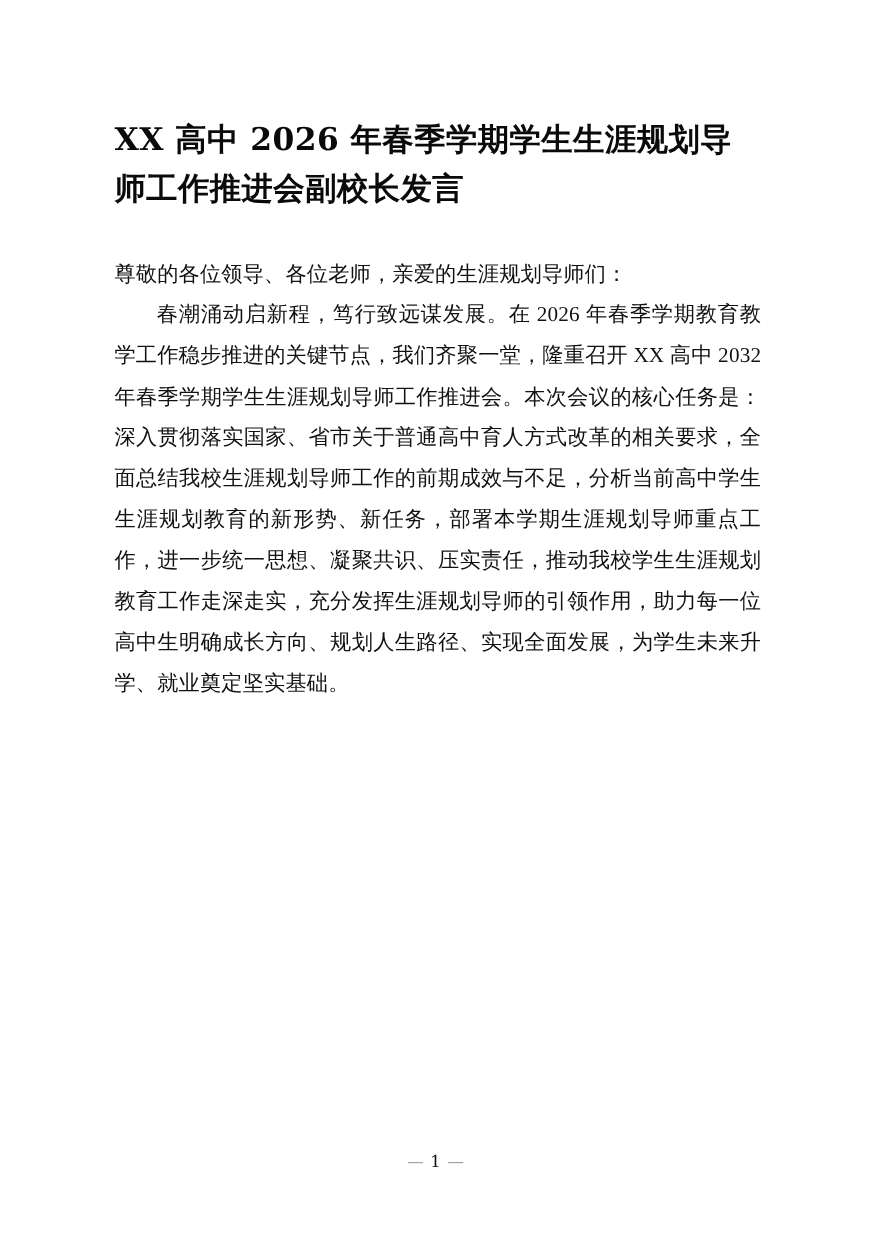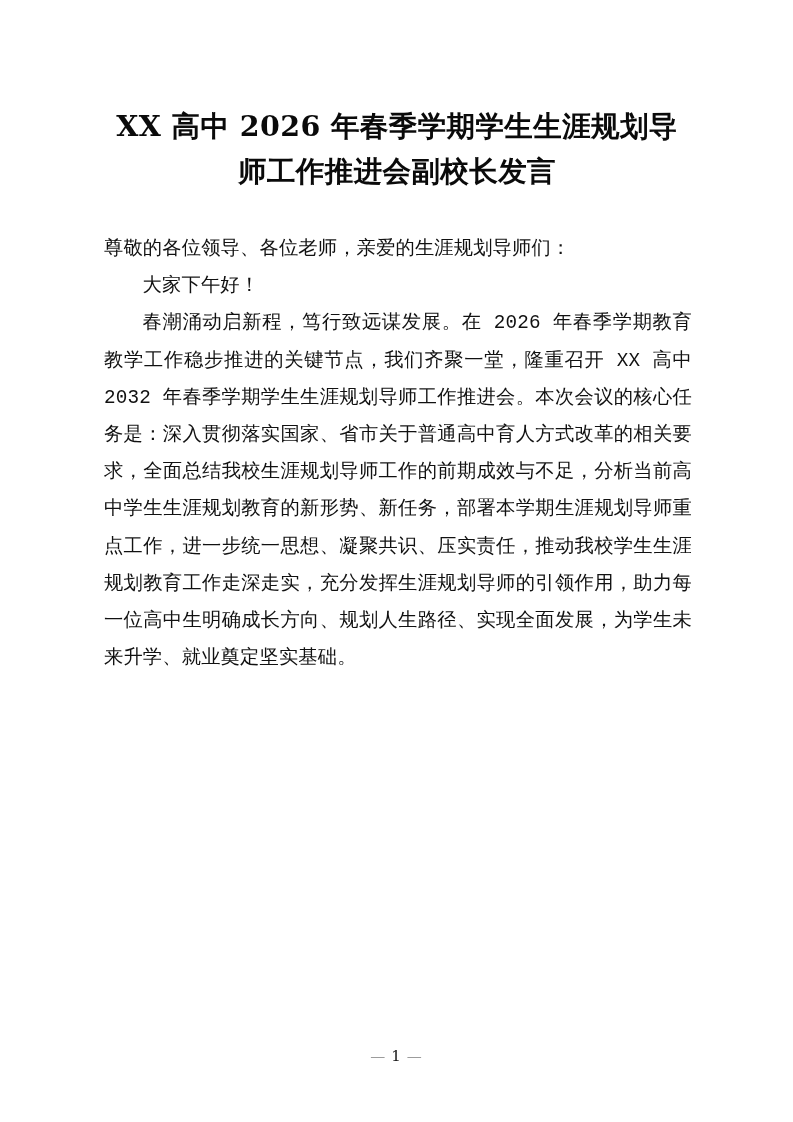--- a/index.html
+++ b/index.html
@@ -27,41 +27,41 @@
   }
 
   
   .doc-title {
     margin: 0;
     padding: 0;
     position: absolute;
     left: 104px;
     top: 104px;
     width: 586px;
-    text-align: center;
+    text-align: left;
     font-family: "DejaVu Serif", "Liberation Serif", serif;
     font-weight: 700;
     font-size: 28.5px;
     line-height: 45px;
     letter-spacing: 0.4px;
     color: #0a0a0a;
   }
 
   
   .body-block {
     position: absolute;
     left: 104px;
     top: 231px;
     width: 588px;
   }
 
   .para {
     margin: 0;
     padding: 0;
-    font-family: Liberation Mono, monospace;
+    font-family: Liberation Serif, serif;
     font-size: 19.3px;
     line-height: 37.2px;
     text-align: justify;
     text-justify: inter-ideograph;
     letter-spacing: 0.15px;
     color: #111111;
     word-break: break-all;
   }
 
   .para.indent {
@@ -98,21 +98,20 @@
 <body>
 
 <div class="page">
 
   <h1 class="doc-title">XX 高中 2026 年春季学期学生生涯规划导师工作推进会副校长发言</h1>
 
   <div class="body-block">
 
     <p class="para">尊敬的各位领导、各位老师，亲爱的生涯规划导师们：</p>
 
-    <p class="para indent">大家下午好！</p>
 
     <p class="para indent">春潮涌动启新程，笃行致远谋发展。在 2026 年春季学期教育教学工作稳步推进的关键节点，我们齐聚一堂，隆重召开 XX 高中 2032 年春季学期学生生涯规划导师工作推进会。本次会议的核心任务是：深入贯彻落实国家、省市关于普通高中育人方式改革的相关要求，全面总结我校生涯规划导师工作的前期成效与不足，分析当前高中学生生涯规划教育的新形势、新任务，部署本学期生涯规划导师重点工作，进一步统一思想、凝聚共识、压实责任，推动我校学生生涯规划教育工作走深走实，充分发挥生涯规划导师的引领作用，助力每一位高中生明确成长方向、规划人生路径、实现全面发展，为学生未来升学、就业奠定坚实基础。</p>
 
 
   </div>
 
   <div class="page-footer">
     <span class="dash">—</span><span class="num">1</span><span class="dash">—</span>
   </div>
 

